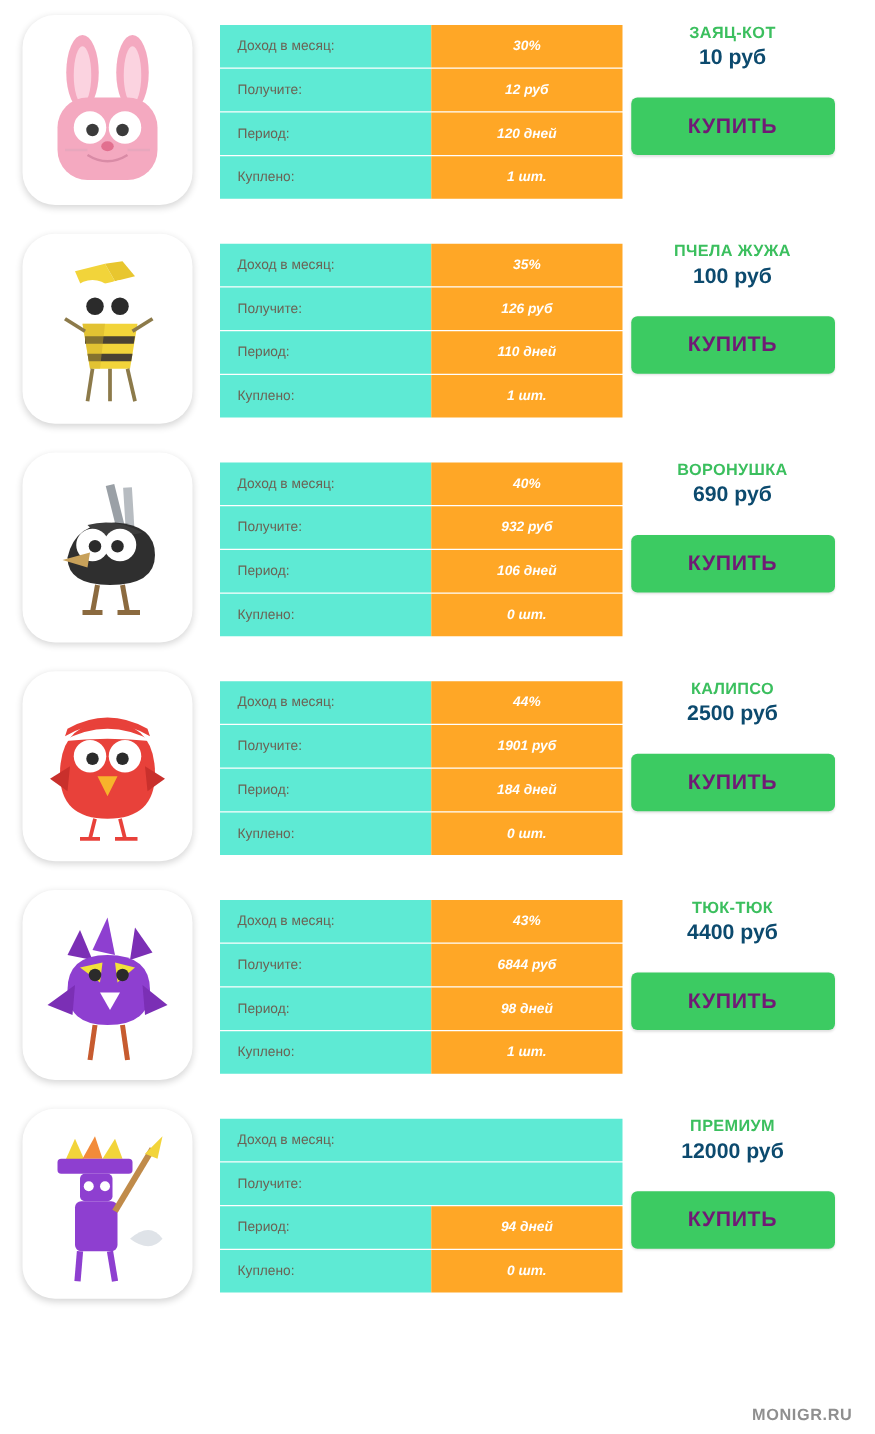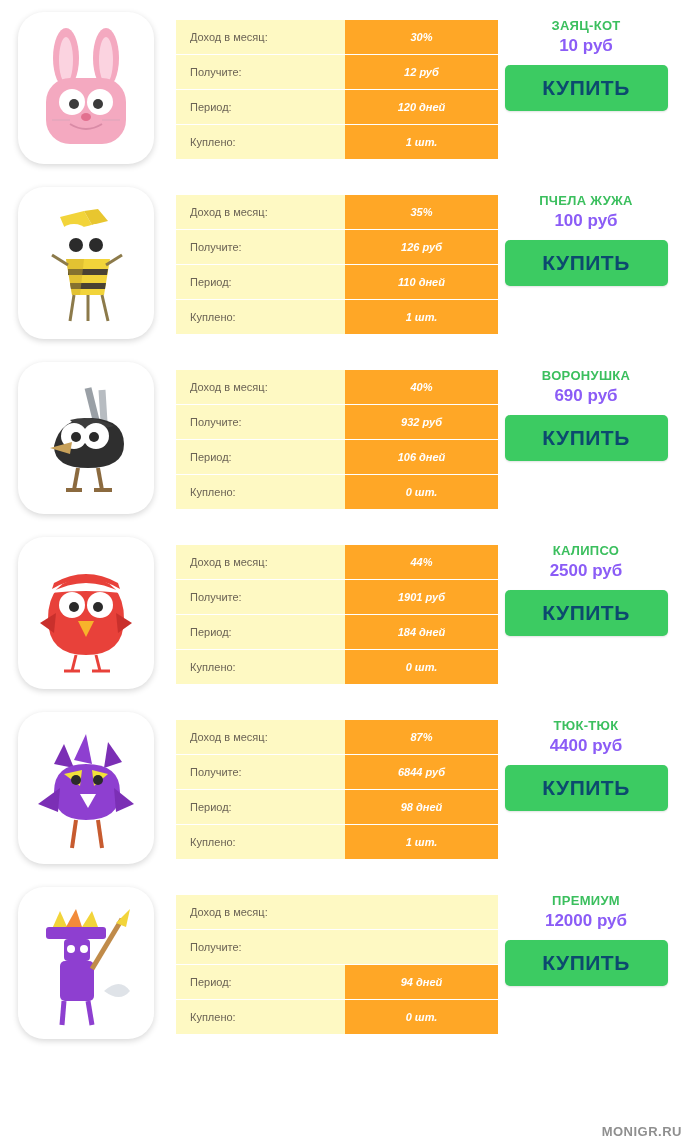--- a/index.html
+++ b/index.html
@@ -53,21 +53,21 @@
     flex: none;
   }
   .stats-row {
     display: flex;
     height: 34px;
     align-items: stretch;
     margin-bottom: 0;
   }
   .stat-label {
     flex: 1;
-    background: #fef9c3;
+    background: #5eead4;
     display: flex;
     align-items: center;
     padding-left: 14px;
     font-size: 11px;
     color: #6b6355;
   }
   .stat-value {
     width: 153px;
     background: #ffa726;
     display: flex;
@@ -91,33 +91,33 @@
   .pet-name {
     font-size: 13px;
     font-weight: bold;
     color: #3bbf5e;
     letter-spacing: 0.3px;
     text-align: center;
   }
   .pet-price {
     font-size: 17px;
     font-weight: bold;
-    color: #8b5cf6;
+    color: #0c4a6e;
     margin-top: 3px;
     text-align: center;
   }
   .buy-button {
-    margin-top: 9px;
+    margin-top: 22px;
     width: 163px;
     height: 46px;
     background: #3ccb62;
     border-radius: 5px;
     border: none;
-    color: #0c4a6e;
-    font-size: 21px;
+    color: #701a75;
+    font-size: 17px;
     font-weight: bold;
     letter-spacing: 0.5px;
     font-family: "Liberation Sans", sans-serif;
     cursor: pointer;
     box-shadow: 0 1px 2px rgba(0,0,0,0.12);
   }
   .watermark {
     position: absolute;
     right: 18px;
     bottom: 8px;
@@ -344,21 +344,21 @@
           <path d="M8 80 L30 64 L28 88 Z" fill="#7b2fb5"></path>
           <path d="M104 80 L84 64 L86 88 Z" fill="#7b2fb5"></path>
           <path d="M46 96 L42 124" stroke="#c75b2f" stroke-width="4"></path>
           <path d="M68 96 L72 124" stroke="#c75b2f" stroke-width="4"></path>
         </svg>
       </div>
     </div>
     <div class="stats">
       <div class="stats-row">
         <div class="stat-label">Доход в месяц:</div>
-        <div class="stat-value">87%</div>
+        <div class="stat-value">43%</div>
       </div>
       <div class="stats-gap"></div>
       <div class="stats-row">
         <div class="stat-label">Получите:</div>
         <div class="stat-value">6844 руб</div>
       </div>
       <div class="stats-gap"></div>
       <div class="stats-row">
         <div class="stat-label">Период:</div>
         <div class="stat-value">98 дней</div>

